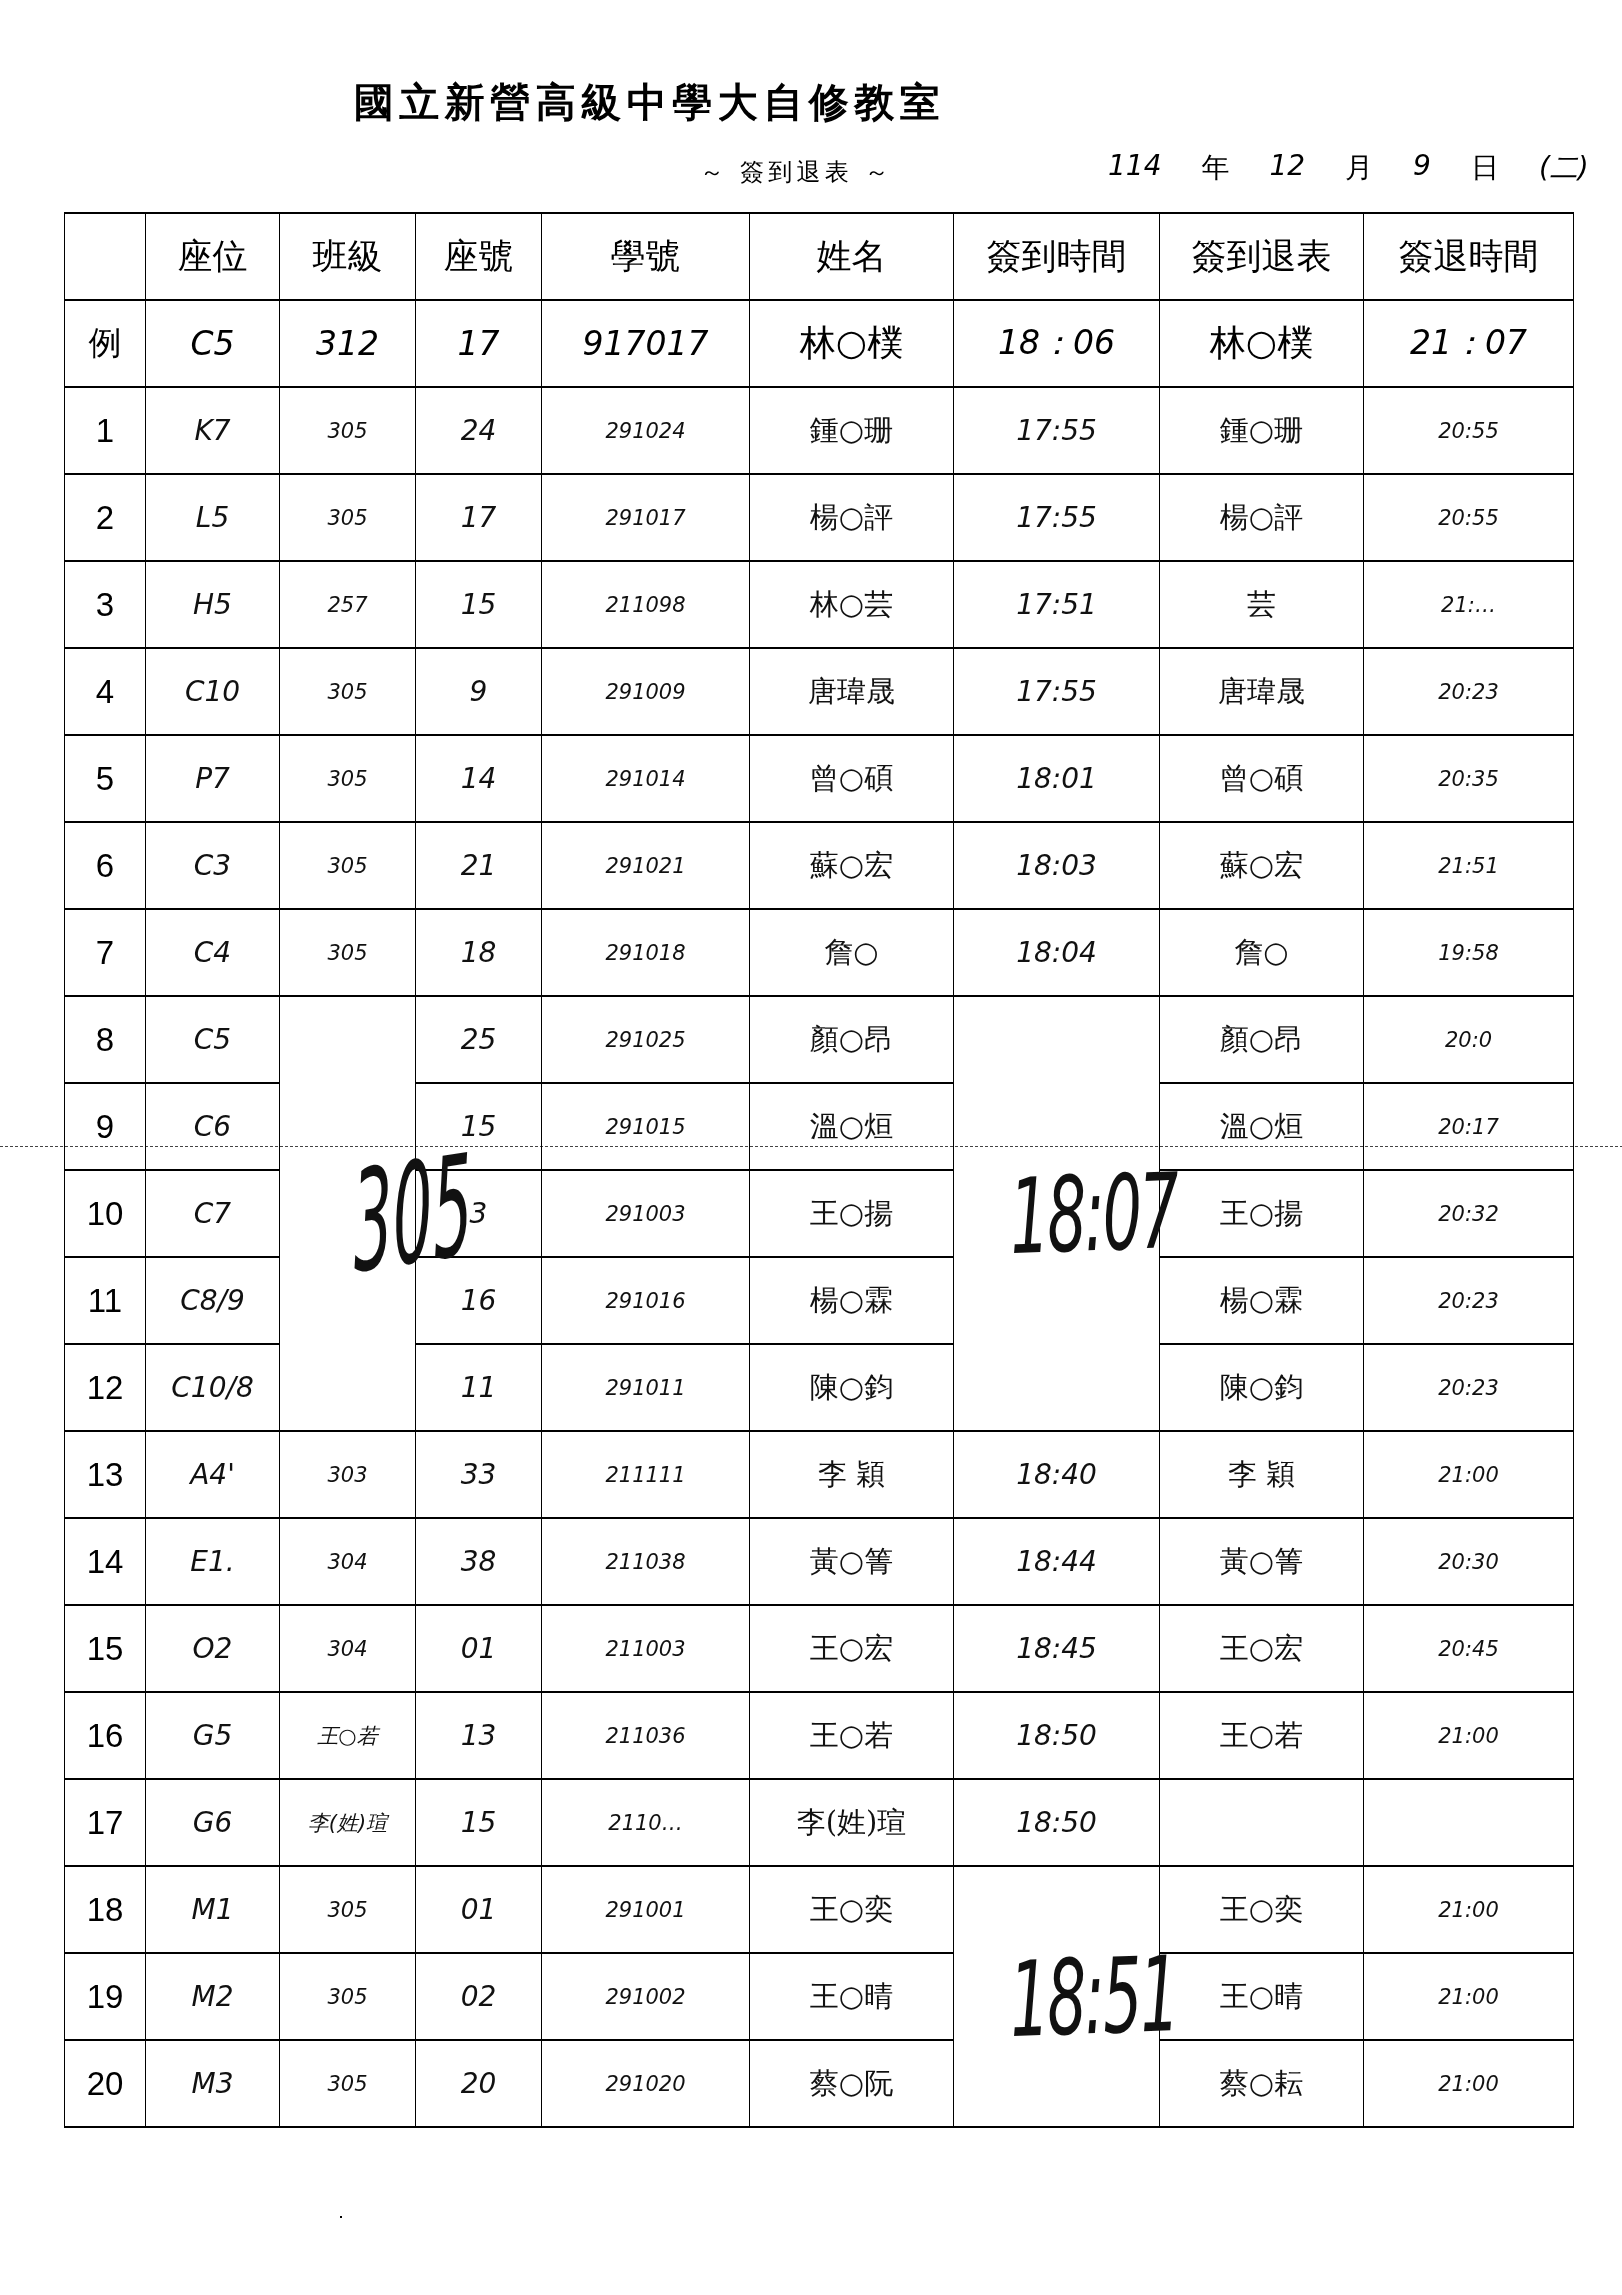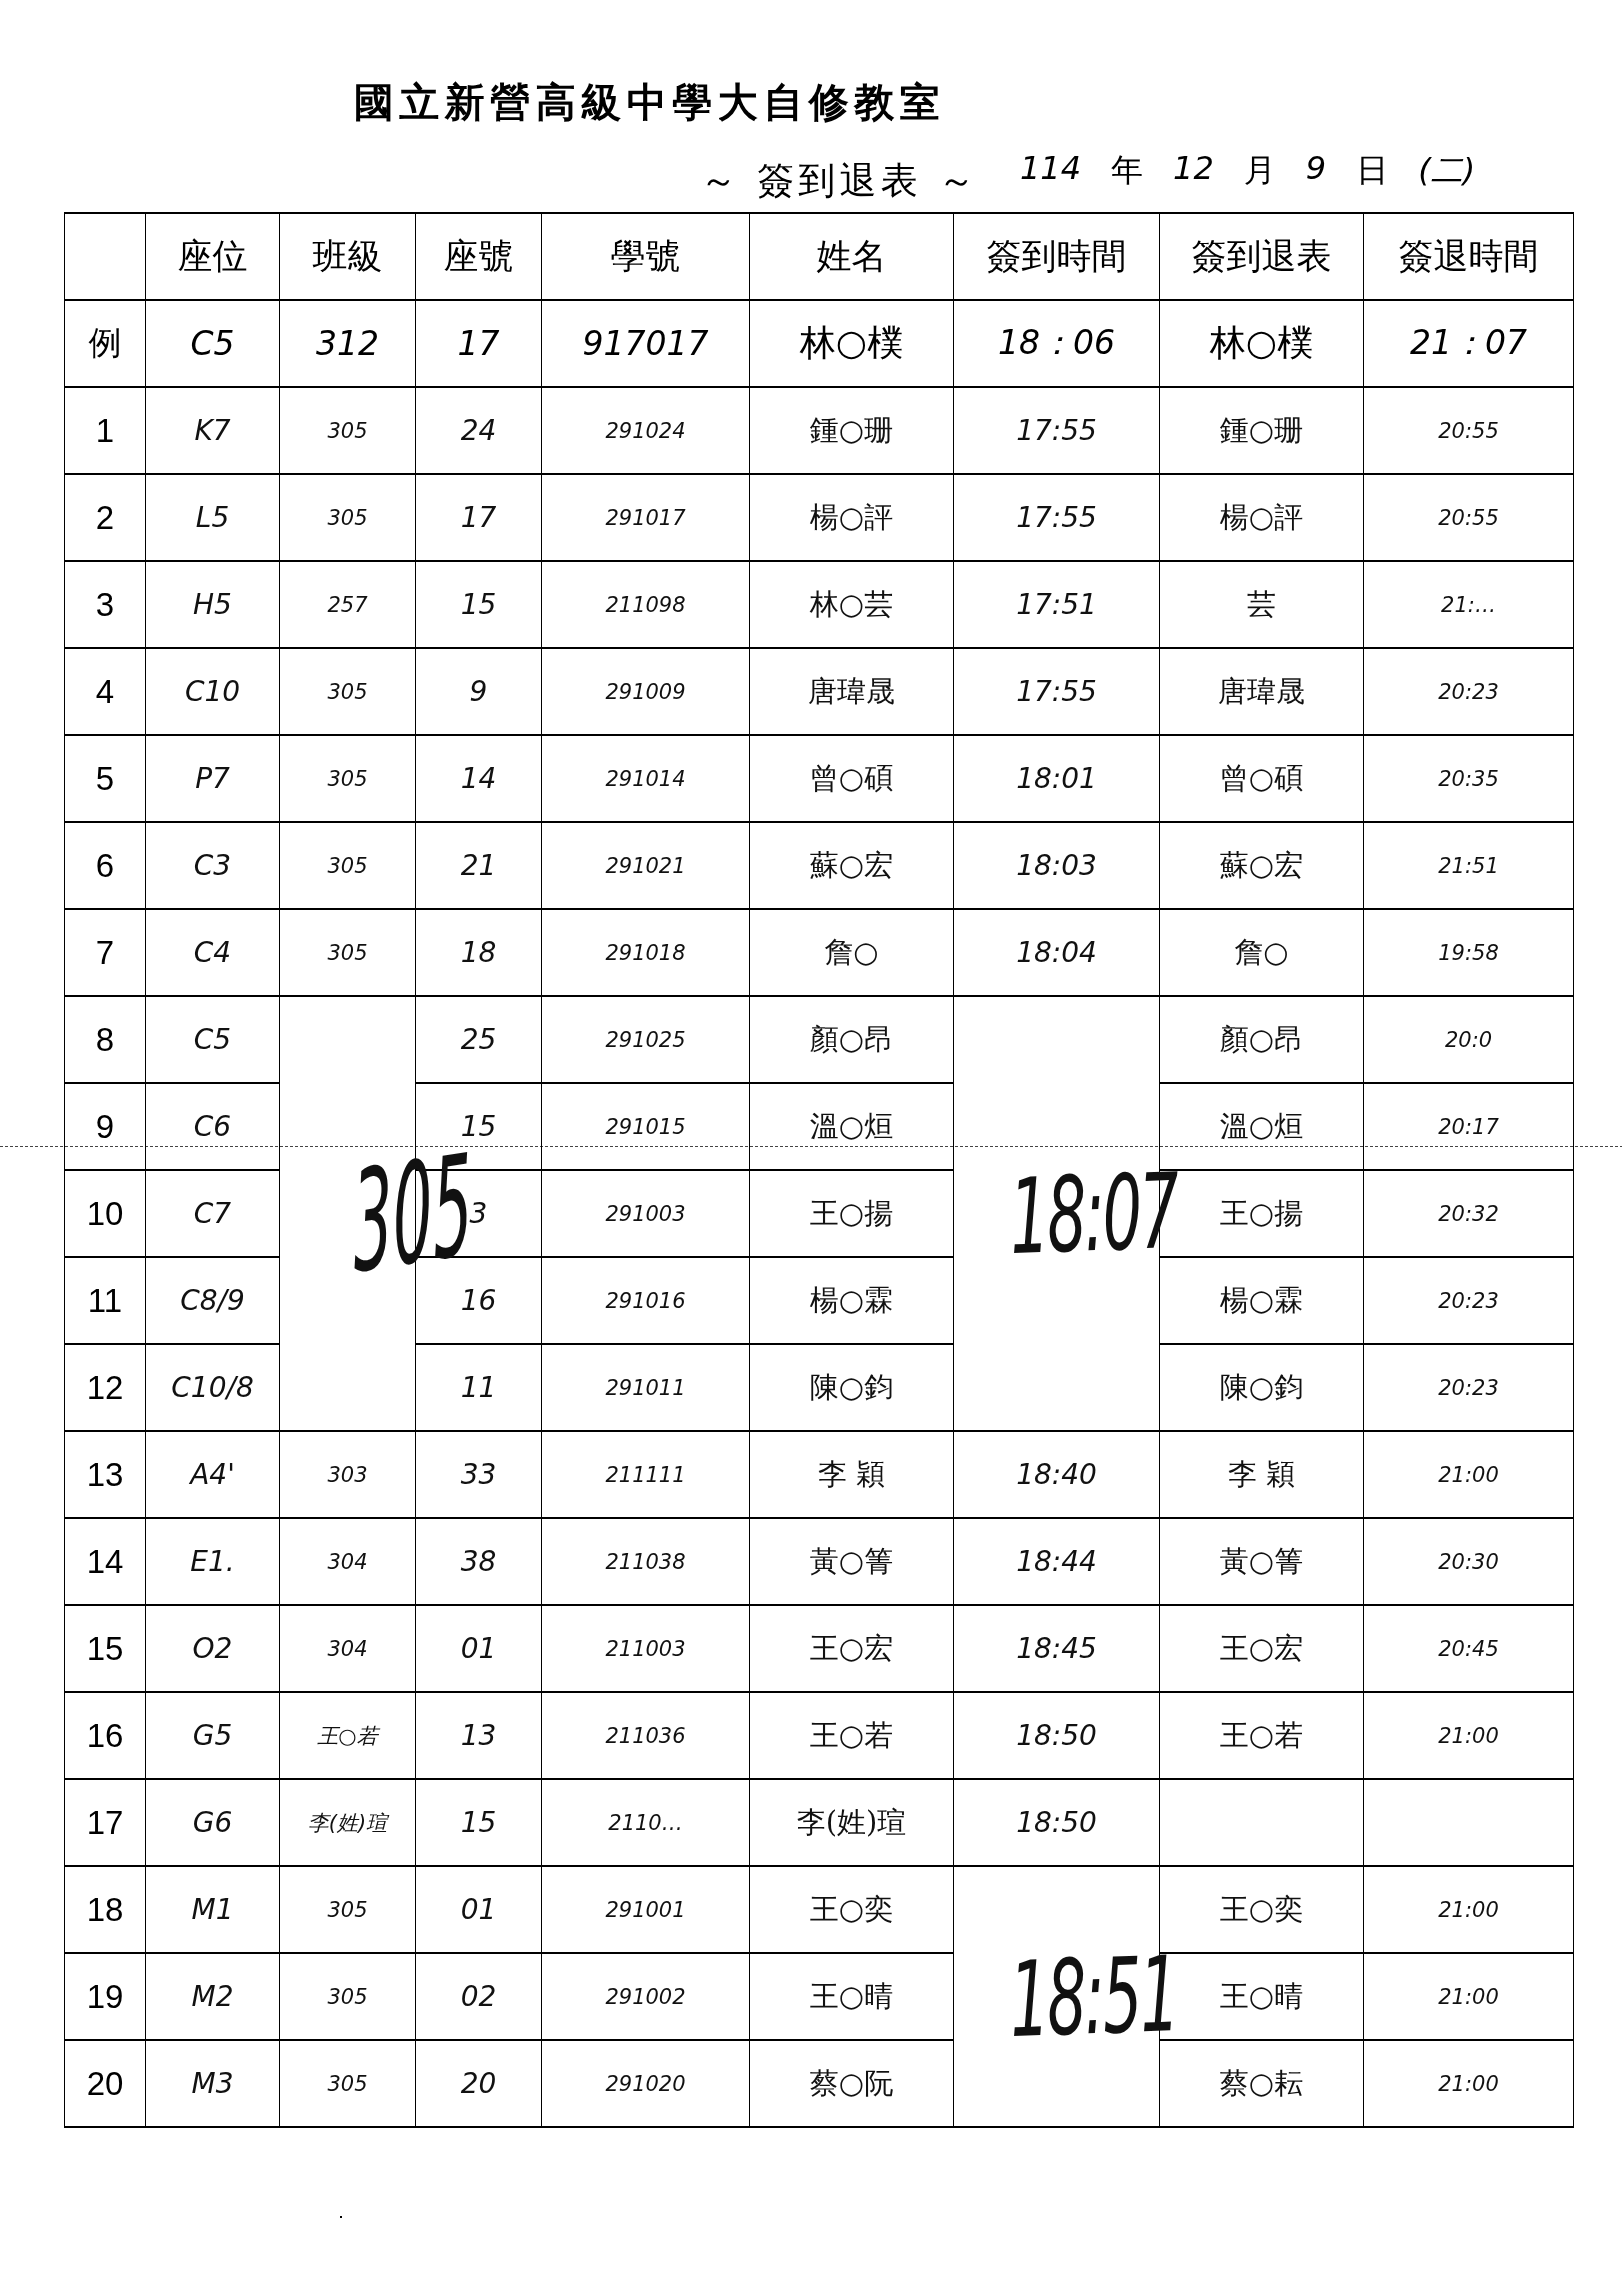--- a/index.html
+++ b/index.html
@@ -7,25 +7,25 @@
     width: 1623px; height: 2295px; position: relative; overflow: hidden;
     font-family: "DejaVu Sans", sans-serif; color: #000;
   }
   .page-title {
     position: absolute; left: 0; width: 1299px; top: 75px;
     text-align: center; font-family: "DejaVu Serif", serif;
     font-size: 40px; font-weight: bold; letter-spacing: 5.5px;
   }
   .subtitle {
     position: absolute; left: 700px; top: 156px;
-    font-family: "DejaVu Serif", serif; font-size: 37px; letter-spacing: 4.2px;
+    font-family: "DejaVu Serif", serif; font-size: 24px; letter-spacing: 4.2px;
   }
   .date-line {
-    position: absolute; left: 1020px; top: 149px;
-    font-family: "DejaVu Serif", serif; font-size: 32px; display: flex; gap: 30px;
+    position: absolute; left: 1108px; top: 149px;
+    font-family: "DejaVu Serif", serif; font-size: 28px; display: flex; gap: 40px;
   }
   .date-line .hw { font-family: "DejaVu Sans", sans-serif; font-style: italic; font-weight: 300; }
   .cut-line {
     position: absolute; left: 0; top: 1146px; width: 1623px; height: 0;
     border-top: 1.4px dashed #444;
   }
   table.sheet {
     position: absolute; left: 64px; top: 212px; width: 1508px;
     border-collapse: collapse; table-layout: fixed;
   }

